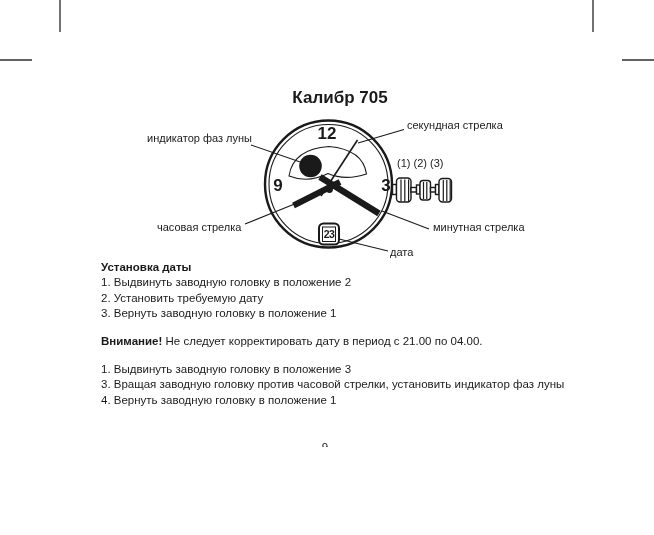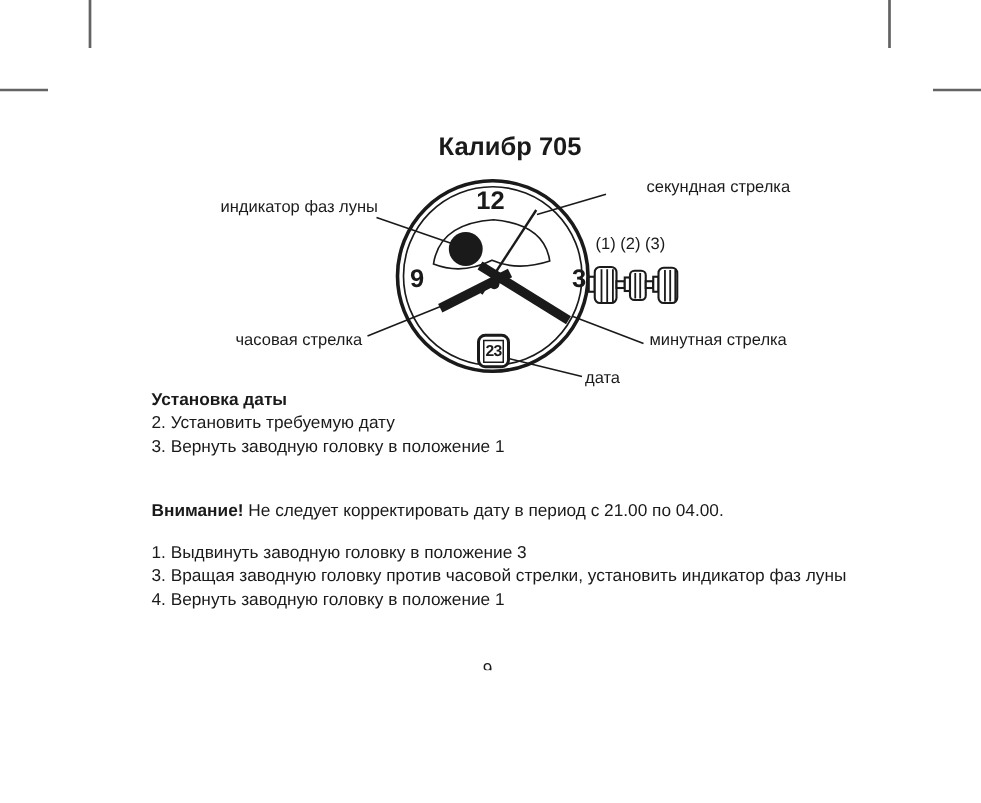--- a/index.html
+++ b/index.html
@@ -82,28 +82,29 @@
   </svg>
 
   <div class="txt title" style="left:240px;top:88px;width:200px;">Калибр 705</div>
 
   <div class="txt numeral" style="left:312px;top:127px;width:30px;">12</div>
   <div class="txt numeral" style="left:268px;top:179px;width:20px;">9</div>
   <div class="txt numeral" style="left:376px;top:179px;width:20px;">3</div>
   <div class="txt dateval" style="left:319px;top:228px;width:20px;">23</div>
 
   <div class="txt lbl" style="left:147px;top:131px;">индикатор фаз луны</div>
-  <div class="txt lbl" style="left:407px;top:118px;margin-left:24px;">секундная стрелка</div>
+  <div class="txt lbl" style="left:407px;top:118px;">секундная стрелка</div>
   <div class="txt lbl" style="left:397px;top:156px;">(1) (2) (3)</div>
   <div class="txt lbl" style="left:157px;top:220px;">часовая стрелка</div>
   <div class="txt lbl" style="left:433px;top:220px;">минутная стрелка</div>
   <div class="txt lbl" style="left:390px;top:245px;">дата</div>
 
   <div class="txt sec" style="left:101px;top:260px;">
     <div class="h">Установка даты</div>
+    <div>1. Выдвинуть заводную головку в положение 2</div>
     <div>2. Установить требуемую дату</div>
     <div>3. Вернуть заводную головку в положение 1</div>
   </div>
 
   <div class="txt attn" style="left:101px;top:334px;">
     <span class="b">Внимание!</span><span> Не следует корректировать дату в период с 21.00 по 04.00.</span>
   </div>
 
   <div class="txt sec" style="left:101px;top:362px;">
     <div>1. Выдвинуть заводную головку в положение 3</div>

